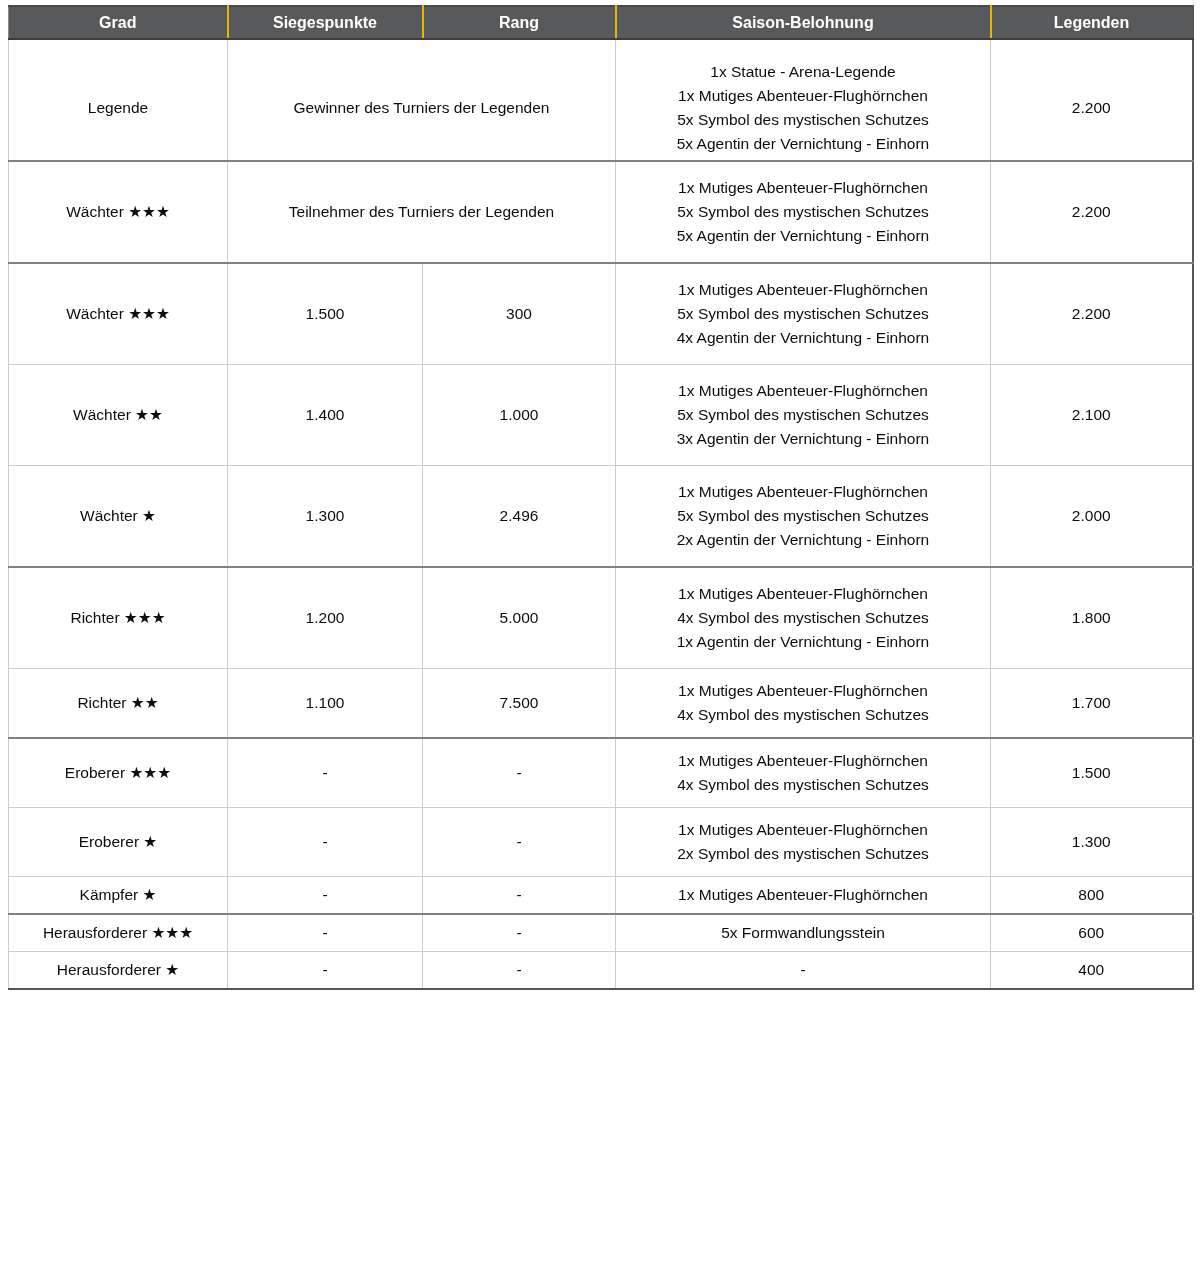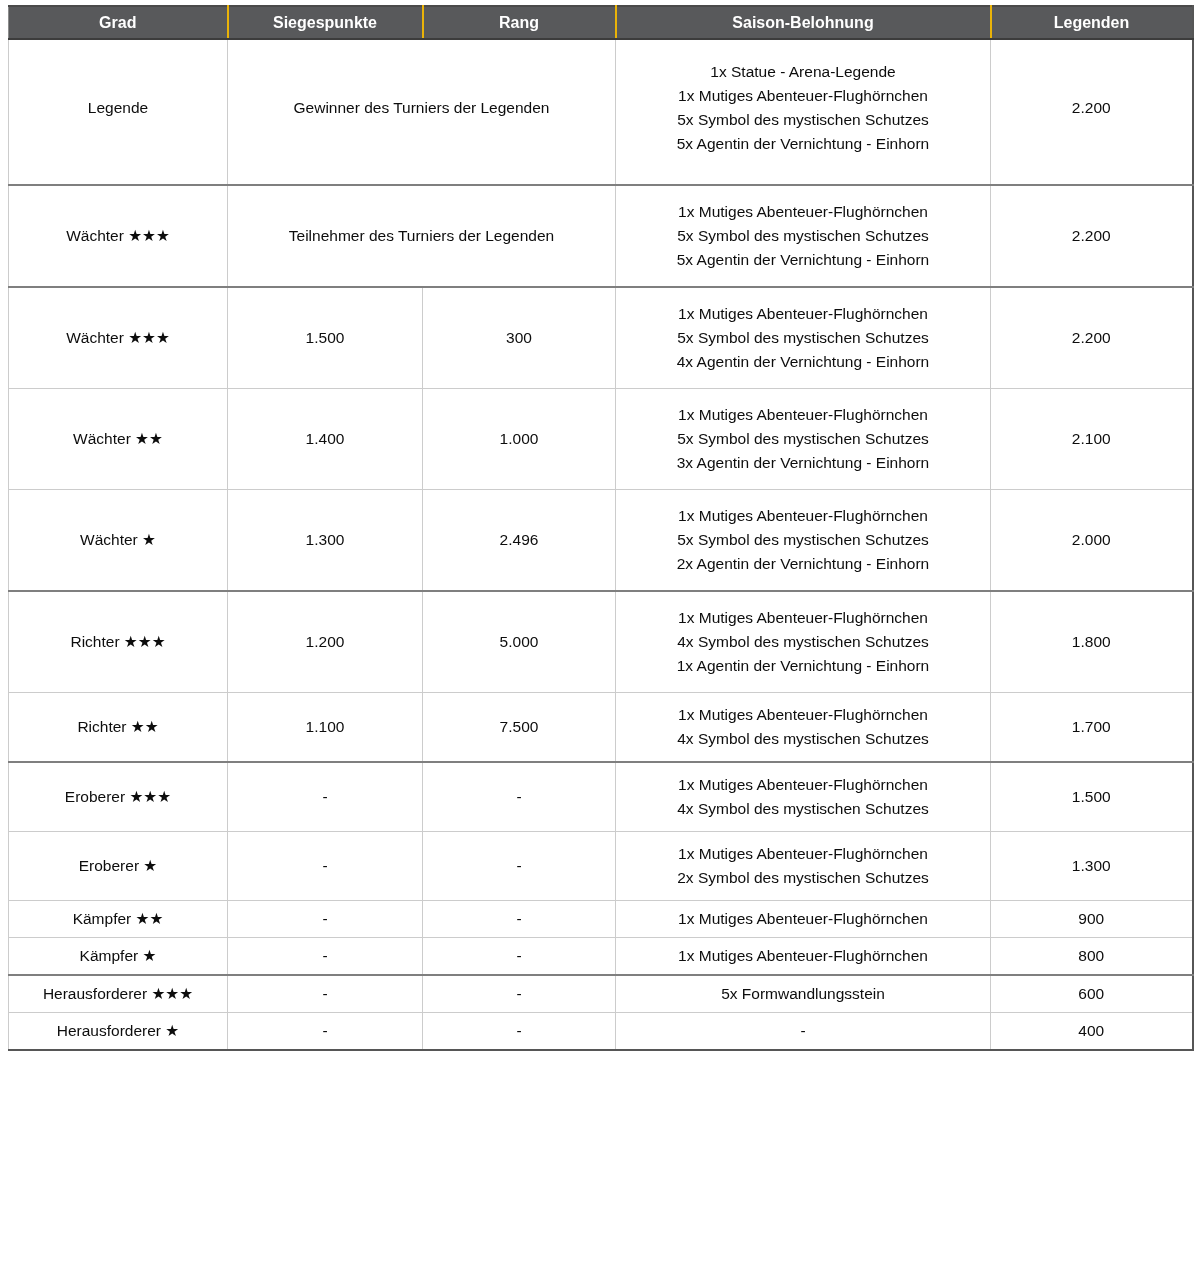--- a/index.html
+++ b/index.html
@@ -49,21 +49,21 @@
 
   tbody td {
     border: 1px solid #cccccc;
     text-align: center;
     vertical-align: middle;
     line-height: 24px;
     background: #ffffff;
   }
   tr.gs td { border-top: 2px solid #7f7f7f; }
 
-  tr.r4 td { padding-top: 20px; padding-bottom: 28px; }
+  tr.r4 td { padding-top: 20px; padding-bottom: 4px; }
   tr.r3 td { padding-top: 14px; padding-bottom: 14px; }
   tr.r2 td { padding-top: 10px; padding-bottom: 10px; }
   tr.r1 td { padding-top: 6px;  padding-bottom: 6px;  }
 
   td.rewards-cell { white-space: pre-line; }
   td.qual-cell { }
 </style>
 </head>
 <body>
 
@@ -157,27 +157,20 @@
       </tr>
       <tr class="r2">
         <td class="grad-cell">Eroberer ★</td>
         <td>-</td>
         <td>-</td>
         <td class="rewards-cell">1x Mutiges Abenteuer-Flughörnchen
 2x Symbol des mystischen Schutzes</td>
         <td class="medal-cell">1.300</td>
       </tr>
       <tr class="r1">
-        <td class="grad-cell">Kämpfer ★★</td>
-        <td>-</td>
-        <td>-</td>
-        <td class="rewards-cell">1x Mutiges Abenteuer-Flughörnchen</td>
-        <td class="medal-cell">900</td>
-      </tr>
-      <tr class="r1">
         <td class="grad-cell">Kämpfer ★</td>
         <td>-</td>
         <td>-</td>
         <td class="rewards-cell">1x Mutiges Abenteuer-Flughörnchen</td>
         <td class="medal-cell">800</td>
       </tr>
       <tr class="r1 gs">
         <td class="grad-cell">Herausforderer ★★★</td>
         <td>-</td>
         <td>-</td>

